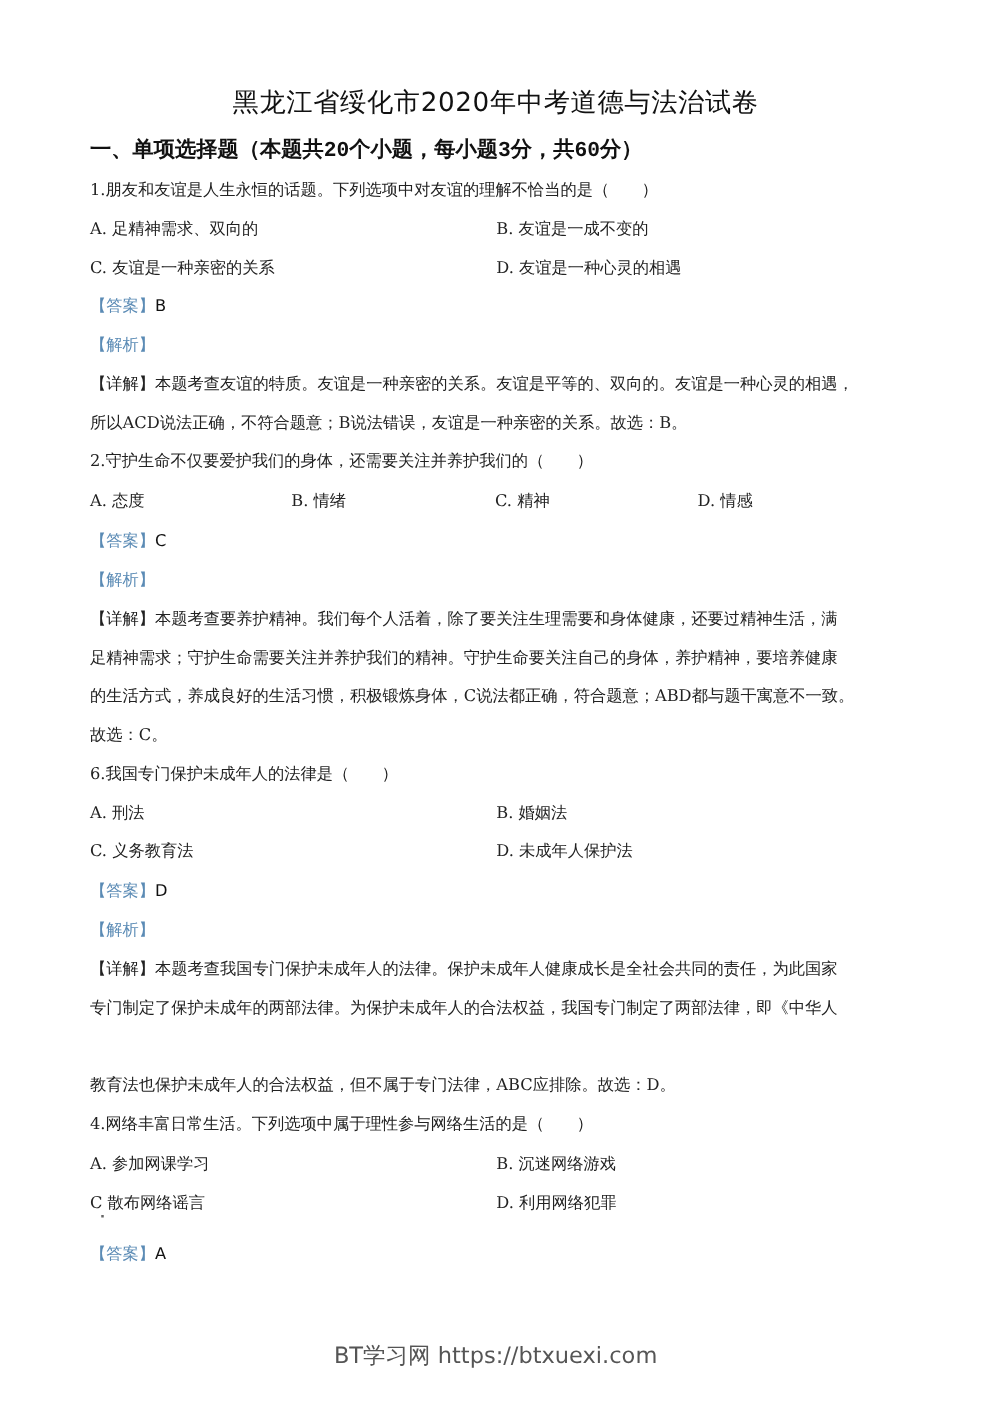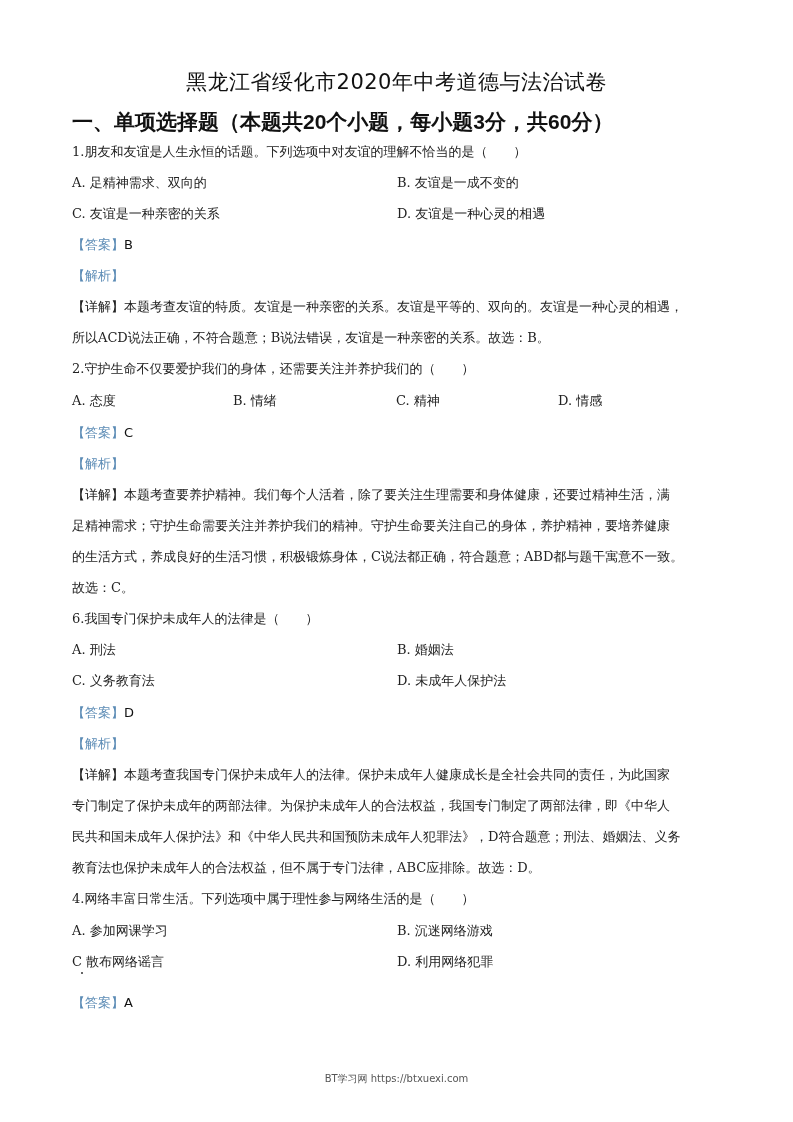--- a/index.html
+++ b/index.html
@@ -2,28 +2,28 @@
 <html><head>
 <meta charset="utf-8">
 <style>
   html, body { margin: 0; padding: 0; background: #ffffff; }
   body { width: 793px; height: 1122px; position: relative; overflow: hidden;
          font-family: "DejaVu Serif", "Liberation Serif", serif; color: #222; }
   .page { position: absolute; left: 0; top: 0; width: 793px; height: 1122px; }
   .title { position: absolute; left: 0; width: 793px; top: 68px; text-align: center;
            font-family: "DejaVu Sans", "Liberation Sans", sans-serif; font-weight: normal;
            font-size: 21px; letter-spacing: 0.5px; color: #111; }
-  .section { position: absolute; left: 72px; top: 108px; font-family: Liberation Sans, sans-serif;
-             font-weight: bold; font-size: 21px; color: #111; }
+  .section { position: absolute; left: 72px; top: 108px; font-family: Liberation Mono, monospace;
+             font-weight: bold; font-size: 17px; color: #111; }
   .line { position: absolute; left: 72px; font-size: 13px; white-space: nowrap; color: #222; }
   .opt { position: absolute; font-size: 13px; white-space: nowrap; color: #222; }
   .tag { color: #5b8bb5; }
   .ans { color: #111; font-family: "DejaVu Sans", sans-serif; }
   .footer { position: absolute; left: 0; width: 793px; top: 1072px; text-align: center;
-            font-family: "DejaVu Sans", "Liberation Sans", sans-serif; font-size: 10px; color: #555; }
+            font-family: "DejaVu Sans", "Liberation Sans", sans-serif; font-size: 18px; color: #555; }
   .dot { position: absolute; left: 81px; top: 972px; width: 2px; height: 2px; background: #666; }
 </style>
 </head>
 <body>
 
 <div class="page">
   <div class="title">黑龙江省绥化市2020年中考道德与法治试卷</div>
   <div class="section">一、单项选择题（本题共20个小题，每小题3分，共60分）</div>
 
   <div class="line" style="top:143px">1.朋友和友谊是人生永恒的话题。下列选项中对友谊的理解不恰当的是（　　）</div>
@@ -50,21 +50,20 @@
 
   <div class="line" style="top:610px">6.我国专门保护未成年人的法律是（　　）</div>
   <div class="opt" style="left:72px;top:641px">A. 刑法</div>
   <div class="opt" style="left:397px;top:641px">B. 婚姻法</div>
   <div class="opt" style="left:72px;top:672px">C. 义务教育法</div>
   <div class="opt" style="left:397px;top:672px">D. 未成年人保护法</div>
   <div class="line" style="top:704px"><span class="tag">【答案】</span><span class="ans">D</span></div>
   <div class="line" style="top:735px"><span class="tag">【解析】</span></div>
   <div class="line" style="top:766px"><span>【详解】</span><span>本题考查我国专门保护未成年人的法律。保护未成年人健康成长是全社会共同的责任，为此国家</span></div>
   <div class="line" style="top:797px">专门制定了保护未成年的两部法律。为保护未成年人的合法权益，我国专门制定了两部法律，即《中华人</div>
-  <div class="line" style="top:828px">民共和国未成年人保护法》和《中华人民共和国预防未成年人犯罪法》，D符合题意；刑法、婚姻法、义务</div>
   <div class="line" style="top:859px">教育法也保护未成年人的合法权益，但不属于专门法律，ABC应排除。故选：D。</div>
 
   <div class="line" style="top:890px">4.网络丰富日常生活。下列选项中属于理性参与网络生活的是（　　）</div>
   <div class="opt" style="left:72px;top:922px">A. 参加网课学习</div>
   <div class="opt" style="left:397px;top:922px">B. 沉迷网络游戏</div>
   <div class="opt" style="left:72px;top:953px">C 散布网络谣言</div>
   <div class="opt" style="left:397px;top:953px">D. 利用网络犯罪</div>
   <div class="dot"></div>
   <div class="line" style="top:994px"><span class="tag">【答案】</span><span class="ans">A</span></div>
 

